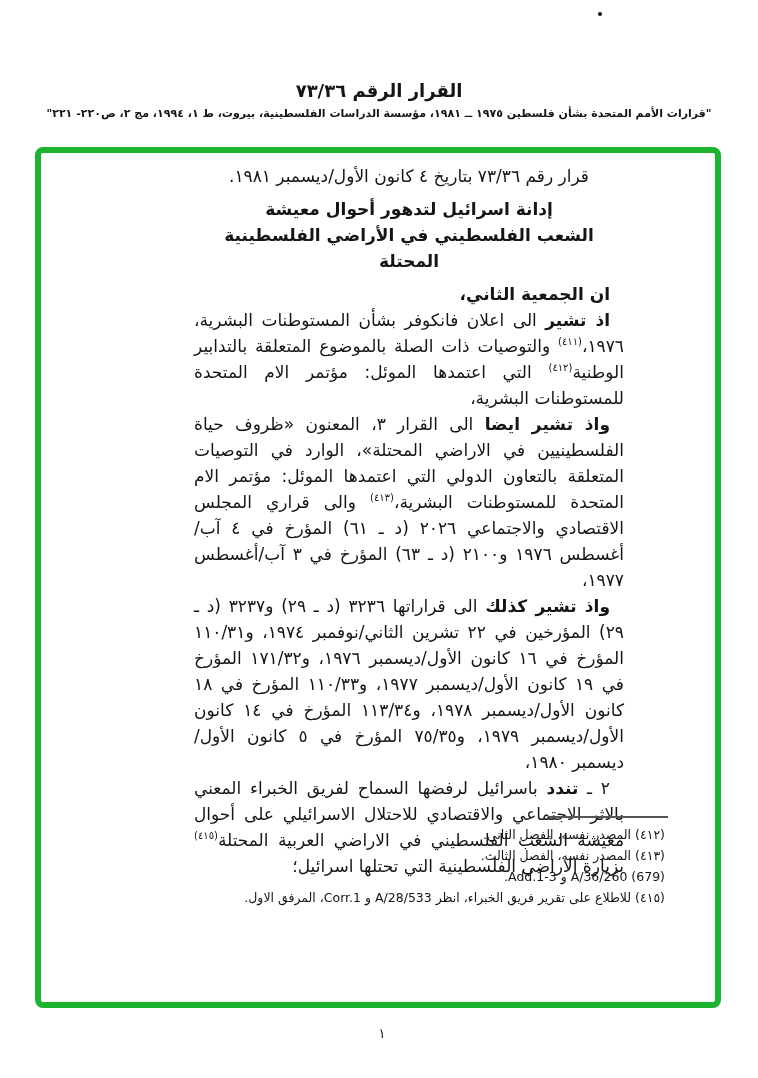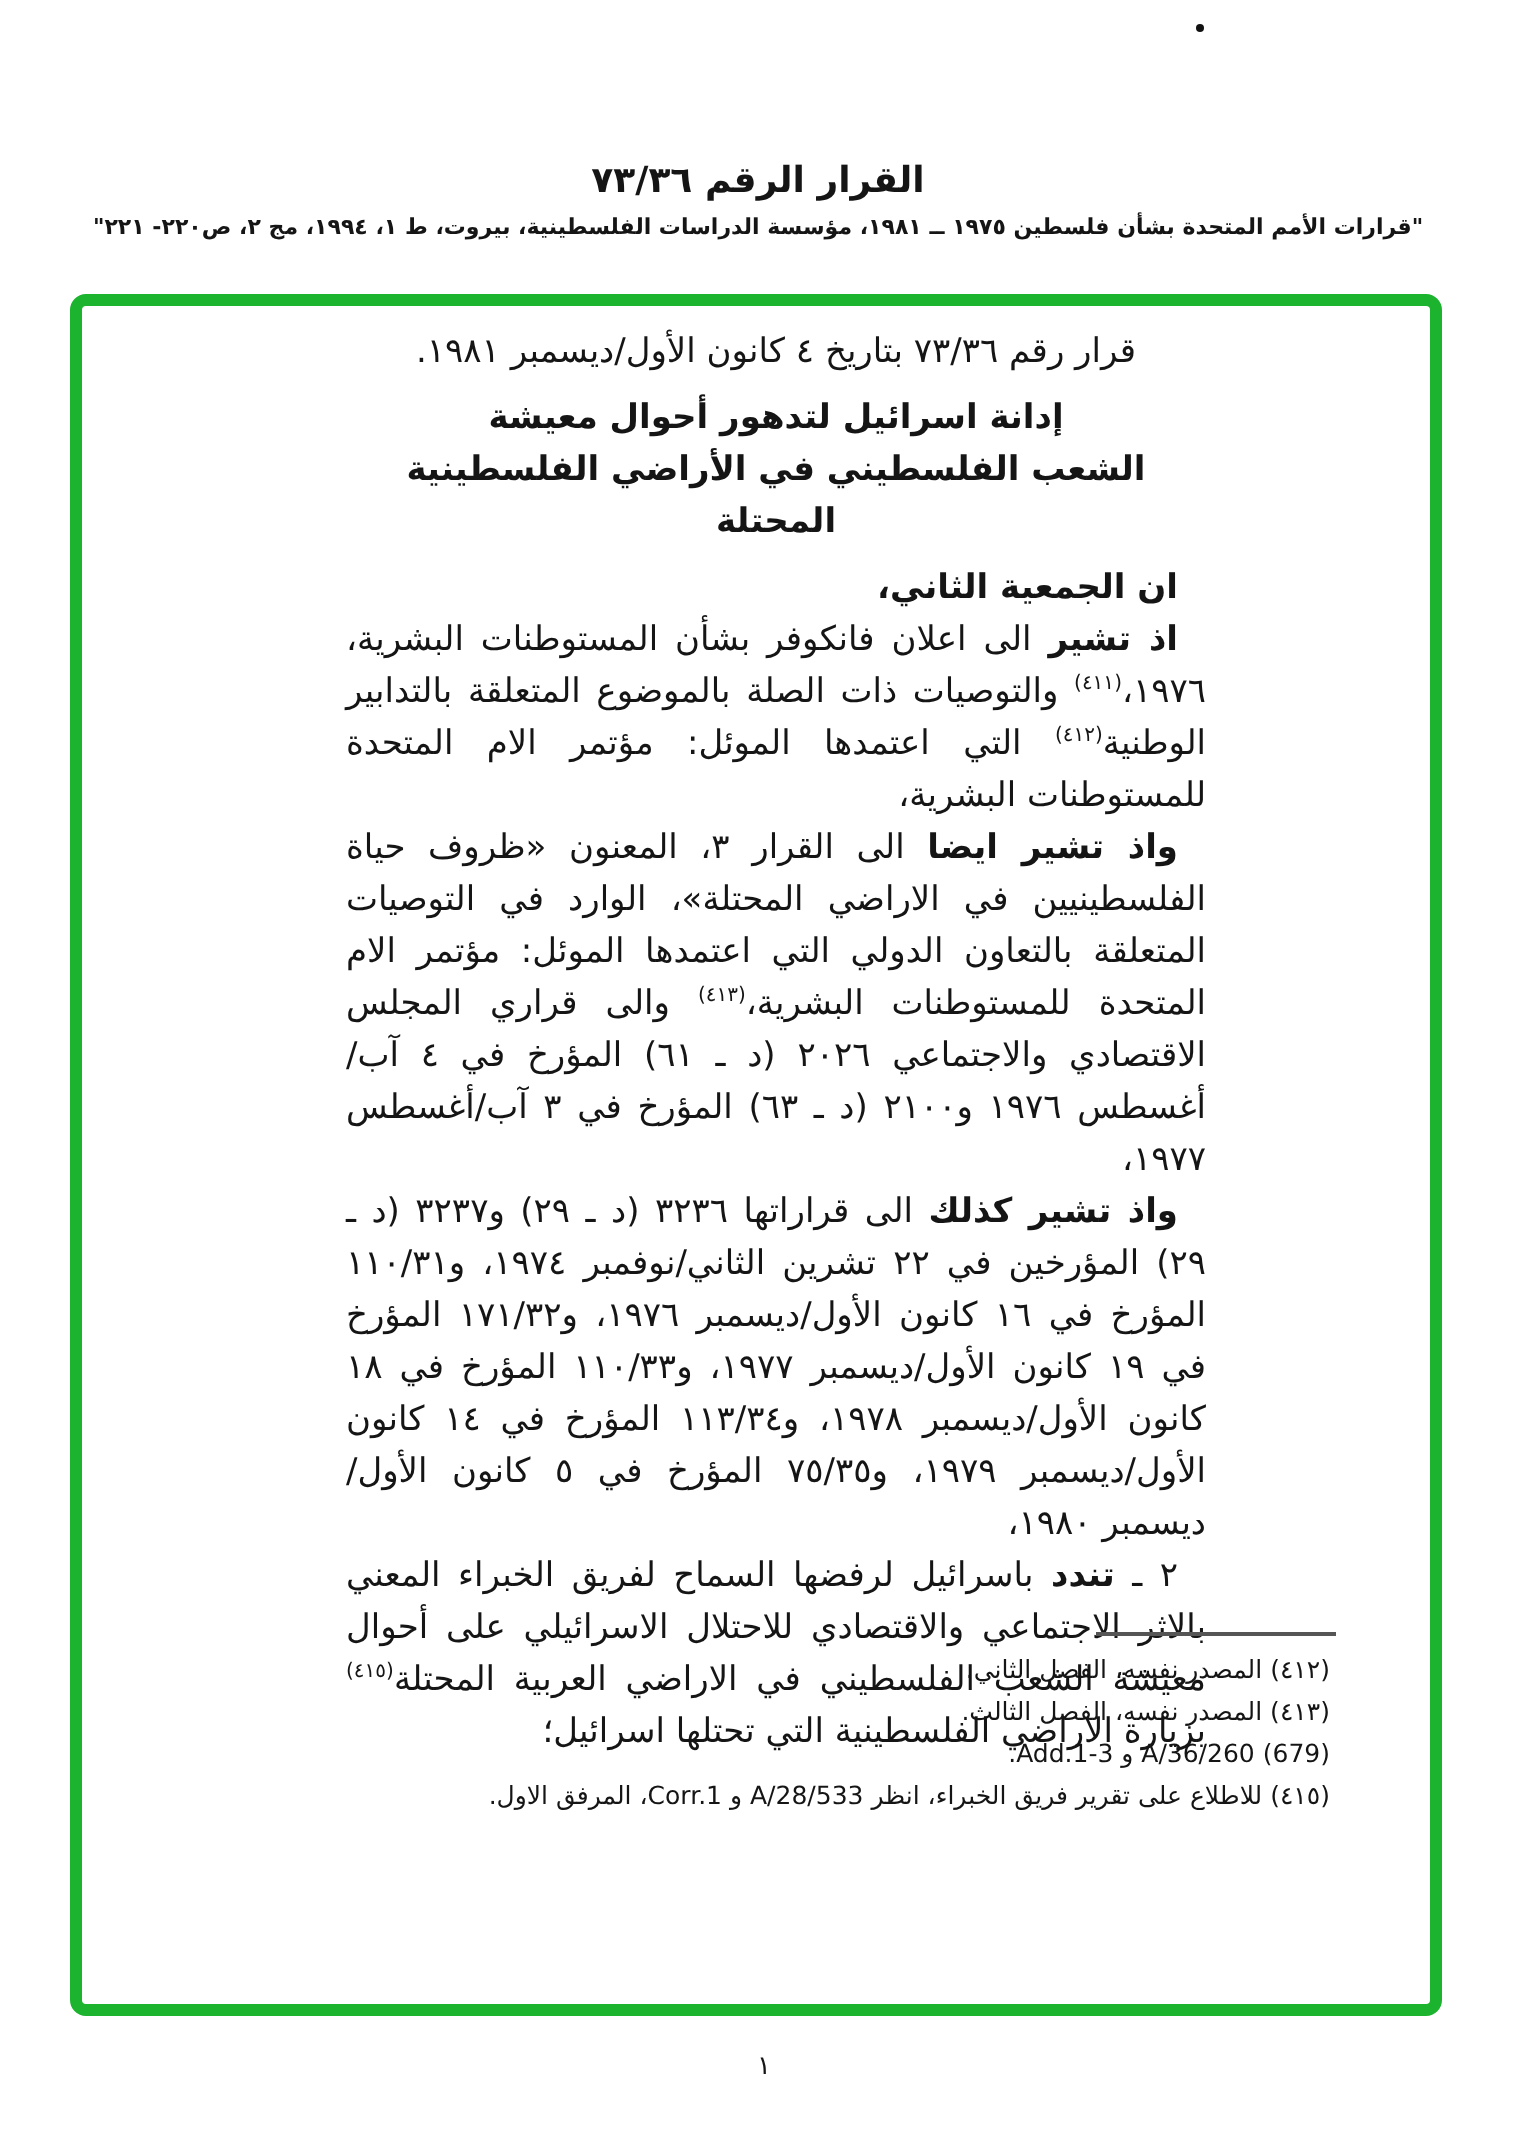--- a/index.html
+++ b/index.html
@@ -15,21 +15,21 @@
   
   .hdr{position:absolute;top:0;left:0;width:758px;text-align:center;}
   .hdr h1{margin:0;padding-top:80px;font-size:18px;font-weight:bold;letter-spacing:.5px;}
   .hdr .cite{margin-top:6px;font-size:11px;font-weight:bold;white-space:nowrap;}
 
   
   .frame{position:absolute;left:35px;top:147px;width:686px;height:861px;
          box-sizing:border-box;border:6px solid #1cb32e;border-radius:8px;background:transparent;}
 
   
-  .doc-body{position:absolute;top:163px;right:155px;width:430px;
+  .doc-body{position:absolute;top:163px;right:134px;width:430px;
             font-size:17px;line-height:26px;text-align:justify;}
   .doc-body p{margin:0;}
   .doc-body p.center{text-align:center;}
   .doc-body .b, .doc-body p.b{font-weight:bold;}
   .doc-body p.ind{text-indent:14px;}
   .doc-body sup{font-size:10px;line-height:0;vertical-align:super;}
   [data-name="resolution-heading"]{margin-bottom:7px !important;}
   [data-name="preamble-opening"]{margin-top:7px !important;}
 
   

